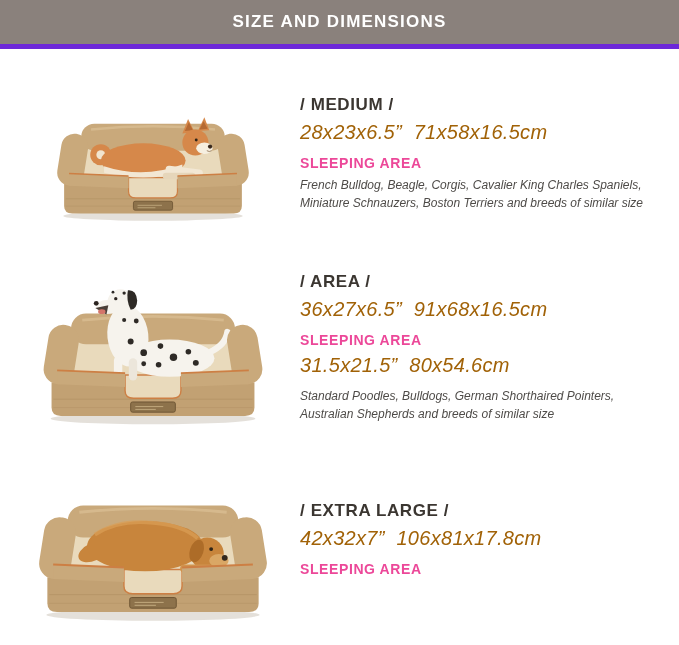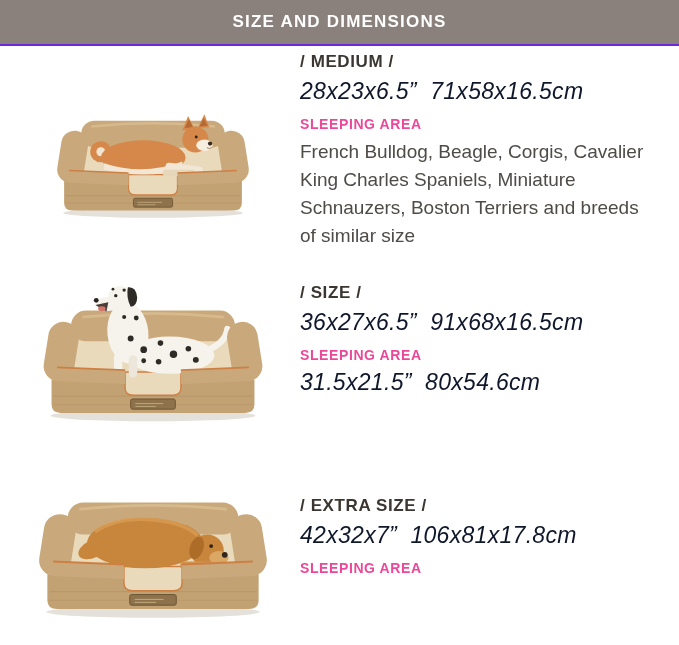--- a/index.html
+++ b/index.html
@@ -4,51 +4,51 @@
 <style>
   html,body{margin:0;padding:0;background:#ffffff;}
   body{
     width:679px;height:645px;overflow:hidden;
     font-family:"Liberation Sans",sans-serif;
     -webkit-font-smoothing:antialiased;
   }
   .header{
     height:44px;background:#8a817c;
     display:flex;align-items:center;justify-content:center;
-    border-bottom:2px solid #6d28d9;
+    border-bottom:5px solid #6d28d9;
   }
   .header h1{
     margin:0;color:#ffffff;font-size:17px;font-weight:bold;
     letter-spacing:1.2px;
   }
   main{padding:12px 10px 0 10px;}
   .row{
     display:flex;align-items:center;
     height:186px;margin-bottom:8px;
   }
   .photo{
     width:286px;min-width:286px;height:100%;
     display:flex;align-items:center;justify-content:center;
   }
   .info{flex:1;padding:0 14px 0 4px;}
   .size-title{
     margin:0 0 6px 0;font-size:17px;font-weight:bold;
     color:#3b3631;letter-spacing:0.6px;
   }
   .dims{
-    margin:0 0 11px 0;font-size:23px;font-style:italic;
-    color:#0f172a;white-space:pre-wrap;letter-spacing:0.3px;
+    margin:0 0 11px 0;font-size:20px;font-style:italic;
+    color:#a16207;white-space:pre-wrap;letter-spacing:0.3px;
   }
   .sleep-label{
     margin:0 0 6px 0;font-size:14px;font-weight:bold;
     color:#ec4899;letter-spacing:0.6px;
   }
   .breeds{
-    margin:1px 0 0 0;font-size:19px;color:#4e4b48;
-    line-height:1.48;max-width:350px;
+    margin:1px 0 0 0;font-size:12px;color:#4e4b48;
+    line-height:1.48;max-width:350px;font-style:italic;
   }
   svg{display:block;}
 </style>
 </head>
 <body>
 
 <header class="header">
   <h1>SIZE AND DIMENSIONS</h1>
 </header>
 
@@ -149,24 +149,25 @@
           <rect x="15" y="62" width="33" height="64" rx="16" fill="#c9a97b" transform="rotate(9 31 94)"></rect>
           <rect x="212" y="62" width="33" height="64" rx="16" fill="#c9a97b" transform="rotate(-9 229 94)"></rect>
           <path d="M27 111 L100 114 L100 129 L27 126 Z" fill="#c9a97b"></path>
           <path d="M27 111 L100 114" stroke="#cd7f44" stroke-width="2" fill="none"></path>
           <path d="M233 111 L160 114 L160 129 L233 126 Z" fill="#c9a97b"></path>
           <path d="M233 111 L160 114" stroke="#cd7f44" stroke-width="2" fill="none"></path>
         </g>
       </svg>
     </div>
     <div class="info">
-      <h2 class="size-title">/ SIZE /</h2>
+      <h2 class="size-title">/ AREA /</h2>
       <p class="dims">36x27x6.5”  91x68x16.5cm</p>
       <h3 class="sleep-label">SLEEPING AREA</h3>
       <p class="dims">31.5x21.5”  80x54.6cm</p>
+      <p class="breeds">Standard Poodles, Bulldogs, German Shorthaired Pointers, Australian Shepherds and breeds of similar size</p>
     </div>
   </section>
 
   <section class="row">
     <div class="photo">
       <svg width="252" viewBox="0 0 260 175" role="img">
         <ellipse cx="130" cy="163" rx="110" ry="6" fill="#c9c2b6" opacity="0.5"></ellipse>
         <g>
           <path d="M21 124 L239 124 L239 151 Q239 160 229 160 L31 160 Q21 160 21 151 Z" fill="#c2a173"></path>
           <path d="M23 142 H237" stroke="#aa8a5c" stroke-width="1" opacity="0.5" fill="none"></path>
@@ -193,19 +194,19 @@
           <rect x="15" y="62" width="33" height="64" rx="16" fill="#c9a97b" transform="rotate(9 31 94)"></rect>
           <rect x="212" y="62" width="33" height="64" rx="16" fill="#c9a97b" transform="rotate(-9 229 94)"></rect>
           <path d="M27 111 L100 114 L100 129 L27 126 Z" fill="#c9a97b"></path>
           <path d="M27 111 L100 114" stroke="#cd7f44" stroke-width="2" fill="none"></path>
           <path d="M233 111 L160 114 L160 129 L233 126 Z" fill="#c9a97b"></path>
           <path d="M233 111 L160 114" stroke="#cd7f44" stroke-width="2" fill="none"></path>
         </g>
       </svg>
     </div>
     <div class="info">
-      <h2 class="size-title">/ EXTRA SIZE /</h2>
+      <h2 class="size-title">/ EXTRA LARGE /</h2>
       <p class="dims">42x32x7”  106x81x17.8cm</p>
       <h3 class="sleep-label">SLEEPING AREA</h3>
     </div>
   </section>
 
 </main>
 
 </body></html>

